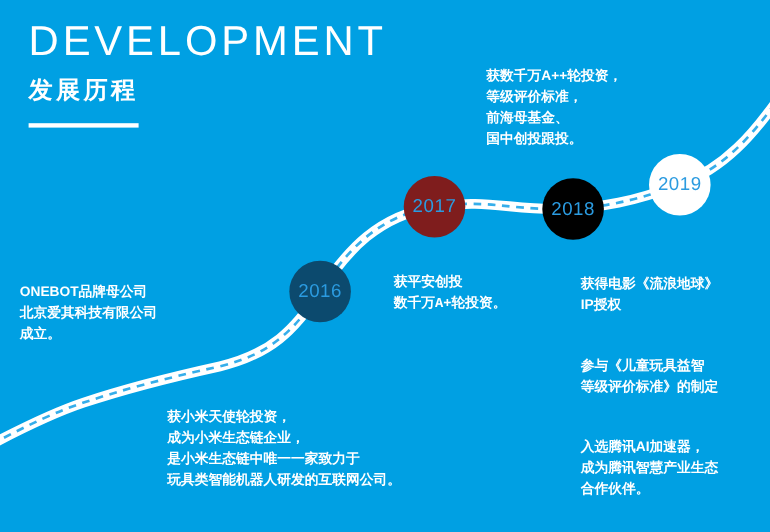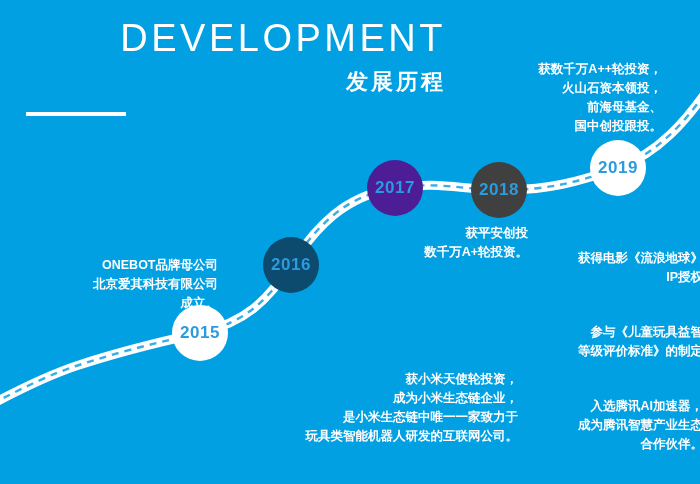--- a/index.html
+++ b/index.html
@@ -12,21 +12,20 @@
     height: 484px;
     overflow: hidden;
     font-family: "Liberation Sans", "DejaVu Sans", sans-serif;
   }
   #infographic {
     position: relative;
     width: 700px;
     height: 484px;
     background: #00A0E3;
     overflow: hidden;
-    text-align: right;
   }
   
   #header {
     position: absolute;
     left: 26px;
     top: 16px;
     width: 420px;
   }
   #title-en {
     font-size: 38px;
@@ -62,21 +61,21 @@
   
   .year-node {
     position: absolute;
     border-radius: 50%;
     background: #ffffff;
     color: #2B9BE0;
     display: flex;
     align-items: center;
     justify-content: center;
     font-size: 17px;
-    font-weight: 700;
+    font-weight: 400;
     letter-spacing: 0.5px;
   }
   
   .text-block {
     position: absolute;
     color: #ffffff;
     font-size: 12.5px;
     font-weight: 700;
     line-height: 19px;
     white-space: pre-line;
@@ -113,41 +112,40 @@
                C 30 384, 52 374, 76 366
                C 112 354, 150 344, 200 333
                C 246 322, 268 300, 291 265
                C 316 227, 344 196, 395 188
                C 440 181, 462 190, 503 190
                C 548 190, 578 182, 618 168
                C 660 152, 686 120, 706 92" fill="none" stroke="#36AEEA" stroke-width="2.4" stroke-dasharray="7 6" stroke-linecap="butt"></path>
     </g>
   </svg>
 
-  <div class="year-node" style="left: 172px; top: 305px; width: 56px; height: 56px; background: rgb(255, 255, 255); color: rgb(43, 155, 224);">2015</div>
   <div class="year-node" style="left: 263px; top: 237px; width: 56px; height: 56px; background: #0c4a6e; color: rgb(43, 155, 224);">2016</div>
-  <div class="year-node" style="left: 367px; top: 160px; width: 56px; height: 56px; background: #4c1d95; color: rgb(43, 155, 224);">2017</div>
-  <div class="year-node" style="left: 471px; top: 162px; width: 56px; height: 56px; background: #404040; color: rgb(43, 155, 224);">2018</div>
+  <div class="year-node" style="left: 367px; top: 160px; width: 56px; height: 56px; background: #7f1d1d; color: rgb(43, 155, 224);">2017</div>
+  <div class="year-node" style="left: 493px; top: 162px; width: 56px; height: 56px; background: #000000; color: rgb(43, 155, 224);">2018</div>
   <div class="year-node" style="left: 590px; top: 140px; width: 56px; height: 56px; background: rgb(255, 255, 255); color: rgb(43, 155, 224);">2019</div>
 
   <div class="text-block" style="left:18px;  top:256px; width:200px;">ONEBOT品牌母公司
 北京爱其科技有限公司
 成立。</div>
 
-  <div class="text-block" style="left:152px; top:370px; width:330px;margin-left:36px;">获小米天使轮投资，
+  <div class="text-block" style="left:152px; top:370px; width:330px;">获小米天使轮投资，
 成为小米生态链企业，
 是小米生态链中唯一一家致力于
 玩具类智能机器人研发的互联网公司。</div>
 
 
-  <div class="text-block" style="left:358px; top:224px; width:170px;">获平安创投
+  <div class="text-block" style="left:358px; top:248px; width:170px;font-family:Liberation Mono, monospace;">获平安创投
 数千万A+轮投资。</div>
 
   <div class="text-block" style="left:442px; top:60px;  width:220px;">获数千万A++轮投资，
-火山石资本领投，
+等级评价标准，
 前海母基金、
 国中创投跟投。</div>
 
   <div class="text-block" style="left:528px; top:230px; width:175px;">
     <div class="para">获得电影《流浪地球》
 IP授权</div>
     <div class="para">参与《儿童玩具益智
 等级评价标准》的制定</div>
     <div class="para">入选腾讯AI加速器，
 成为腾讯智慧产业生态

